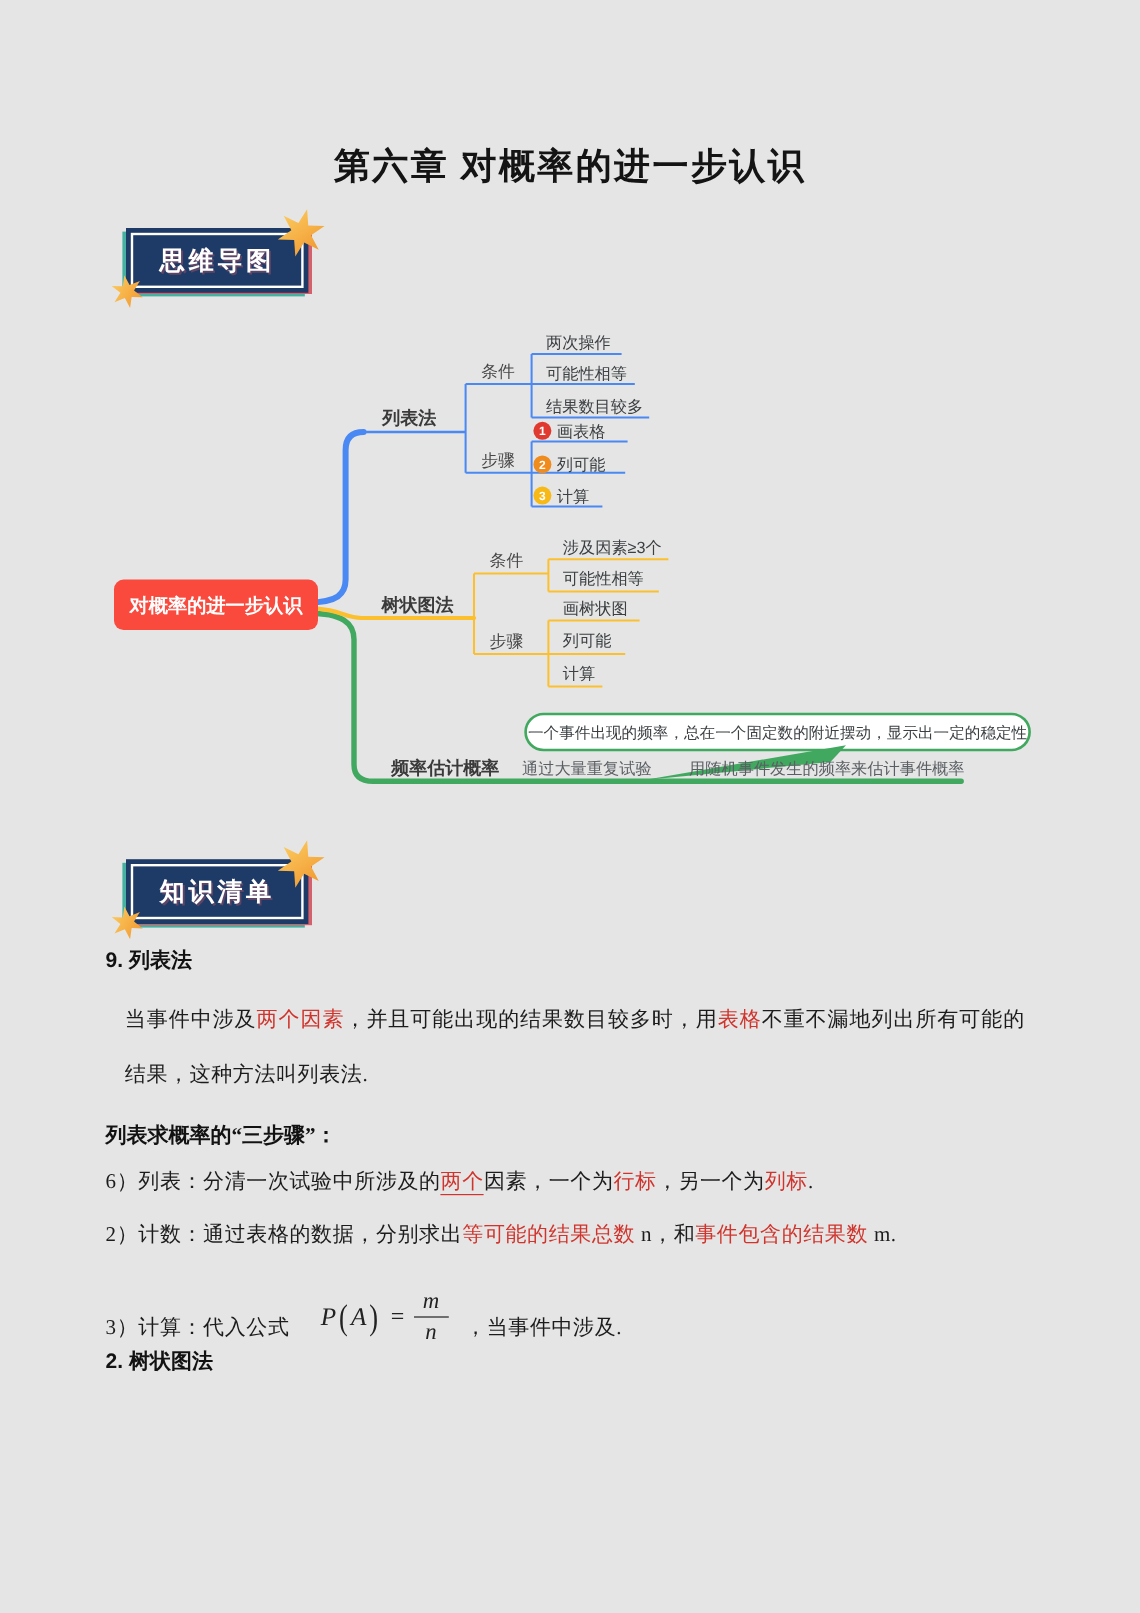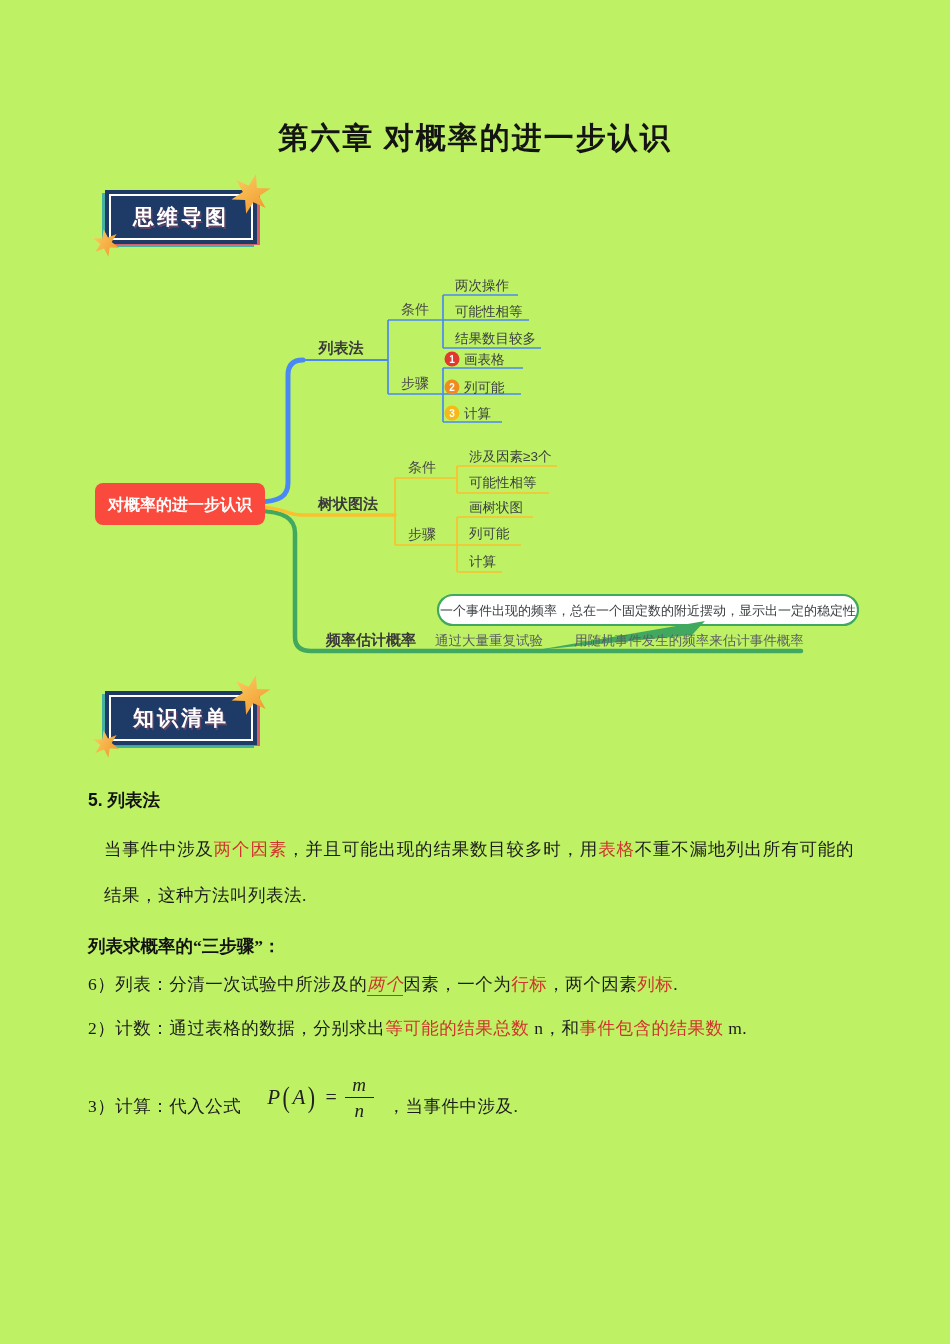--- a/index.html
+++ b/index.html
@@ -1,16 +1,16 @@
 <!DOCTYPE html>
 <html><head>
 <meta charset="utf-8">
 <style>
   html,body{margin:0;padding:0;background:#ffffff;}
-  #page{position:relative;width:950px;height:1344px;background:#bef264;overflow:hidden;
+  #page{position:relative;width:950px;height:1344px;background:#e5e5e5;overflow:hidden;
         font-family:"Liberation Serif","DejaVu Serif",serif;color:#1c1c1c;}
 
   
   .doc-title{position:absolute;top:118px;left:0;width:100%;text-align:center;
     font-size:30px;font-weight:600;letter-spacing:2px;color:#141414;}
 
   
   .badge{position:absolute;width:152px;height:54px;background:#1e3a66;
     display:flex;align-items:center;justify-content:center;
     box-shadow:3px 1px 0 0 #d4606c,-3px 3px 0 0 #44b1a1;}
@@ -31,21 +31,21 @@
   .mm-bubble-text{font:13px "Liberation Sans",sans-serif;fill:#3c4043;}
   .mm-num{font:700 10px "Liberation Sans",sans-serif;fill:#fff;}
 
   
   .content{position:absolute;left:88px;top:788px;width:782px;}
   .h-sans{font-family:"Liberation Sans",sans-serif;font-weight:700;font-size:17.5px;
     color:#121212;line-height:24px;margin:0;}
   .para{font-size:17.5px;line-height:46px;text-align:justify;letter-spacing:.5px;margin:16px;}
   .li{font-size:17.5px;line-height:44px;letter-spacing:.5px;margin:0;}
   .red{color:#d0342c;}
-  .red-u{color:#d0342c;border-bottom:1.5px solid #d0342c;padding-bottom:1px;font-style:italic;}
+  .red-u{color:#d0342c;border-bottom:1.5px solid #d0342c;padding-bottom:1px;}
   .mt14{margin-top:14px;} .mt8{margin-top:8px;font-family:Liberation Serif, serif;} .mt4{margin-top:4px;}
 
   
   .formula-row{display:flex;align-items:flex-end;height:64px;margin-top:4px;
     font-size:17.5px;letter-spacing:.5px;}
   .formula-row .txt{line-height:24px;margin-top:44px;}
   .formula{display:inline-flex;align-items:center;margin:0 14px 0 26px;
     font-family:"Liberation Serif","DejaVu Serif",serif;color:#222;position:relative;top:2px;}
   .f-var{font-style:italic;font-size:21px;}
   .f-paren{font-size:22px;display:inline-block;transform:scaleY(1.35);margin:0 2px;font-weight:300;}
@@ -122,54 +122,55 @@
     <text x="384" y="313" class="mm-leaf">计算</text>
 
     <text x="286" y="392" text-anchor="middle" class="mm-label">频率估计概率</text>
     <rect x="353" y="342" width="420" height="30" rx="15" fill="#ffffff" stroke="#41a85f" stroke-width="2.2"></rect>
     <text x="563" y="362" text-anchor="middle" class="mm-bubble-text">一个事件出现的频率，总在一个固定数的附近摆动，显示出一定的稳定性</text>
     <polygon points="452,397 620,368 607,382" fill="#41a85f"></polygon>
     <text x="404" y="392" text-anchor="middle" class="mm-note">通过大量重复试验</text>
     <text x="604" y="392" text-anchor="middle" class="mm-note">用随机事件发生的频率来估计事件概率</text>
   </svg>
 
-  <div class="badge" style="left:105px;top:691px;">
+  <div class="badge" style="left:105px;top:716px;">
     <span class="badge-text">知识清单</span>
     <svg class="star star-big" viewBox="-13 -13 26 26">
       <polygon points="0,-12 2.5,-4.33 10.39,-6 5,0 10.39,6 2.5,4.33 0,12 -2.5,4.33 -10.39,6 -5,0 -10.39,-6 -2.5,-4.33" fill="url(#g1)"></polygon>
     </svg>
     <svg class="star star-small" viewBox="-13 -13 26 26">
       <polygon points="0,-12 2.5,-4.33 10.39,-6 5,0 10.39,6 2.5,4.33 0,12 -2.5,4.33 -10.39,6 -5,0 -10.39,-6 -2.5,-4.33" fill="url(#g1)"></polygon>
     </svg>
   </div>
 
   <div class="content">
 
-    <h3 class="h-sans">5.  列表法</h3>
+    <h3 class="h-sans">9.  列表法</h3>
 
     <p class="para mt14"><span>当事件中涉及</span><span class="red">两个因素</span><span>，并且可能出现的结果数目较多时，用</span><span class="red">表格</span><span>不重不漏地列出所有可能的结果，这种方法叫列表法.</span></p>
 
     <h3 class="h-sans mt8">列表求概率的“三步骤”：</h3>
 
-    <p class="li mt4"><span>6）列表：分清一次试验中所涉及的</span><span class="red-u">两个</span><span>因素，一个为</span><span class="red">行标</span><span>，两个因素</span><span class="red">列标</span><span>.</span></p>
+    <p class="li mt4"><span>6）列表：分清一次试验中所涉及的</span><span class="red-u">两个</span><span>因素，一个为</span><span class="red">行标</span><span>，另一个为</span><span class="red">列标</span><span>.</span></p>
 
     <p class="li"><span>2）计数：通过表格的数据，分别求出</span><span class="red">等可能的结果总数</span><span> n，和</span><span class="red">事件包含的结果数</span><span> m.</span></p>
 
     <div class="formula-row">
       <span class="txt">3）计算：代入公式</span>
       <span class="formula">
         <span class="f-var">P</span>
           <span class="f-paren">(</span>
           <span class="f-var">A</span>
           <span class="f-paren">)</span>
           <span class="f-eq">=</span>
           <span class="frac">
             <span class="num">m</span>
             <span class="den">n</span>
           </span>
       </span>
       <span class="txt">，当事件中涉及.</span>
     </div>
 
+    <h3 class="h-sans mt4">2.  树状图法</h3>
 
 
   </div>
 </div>
 
 </body></html>

